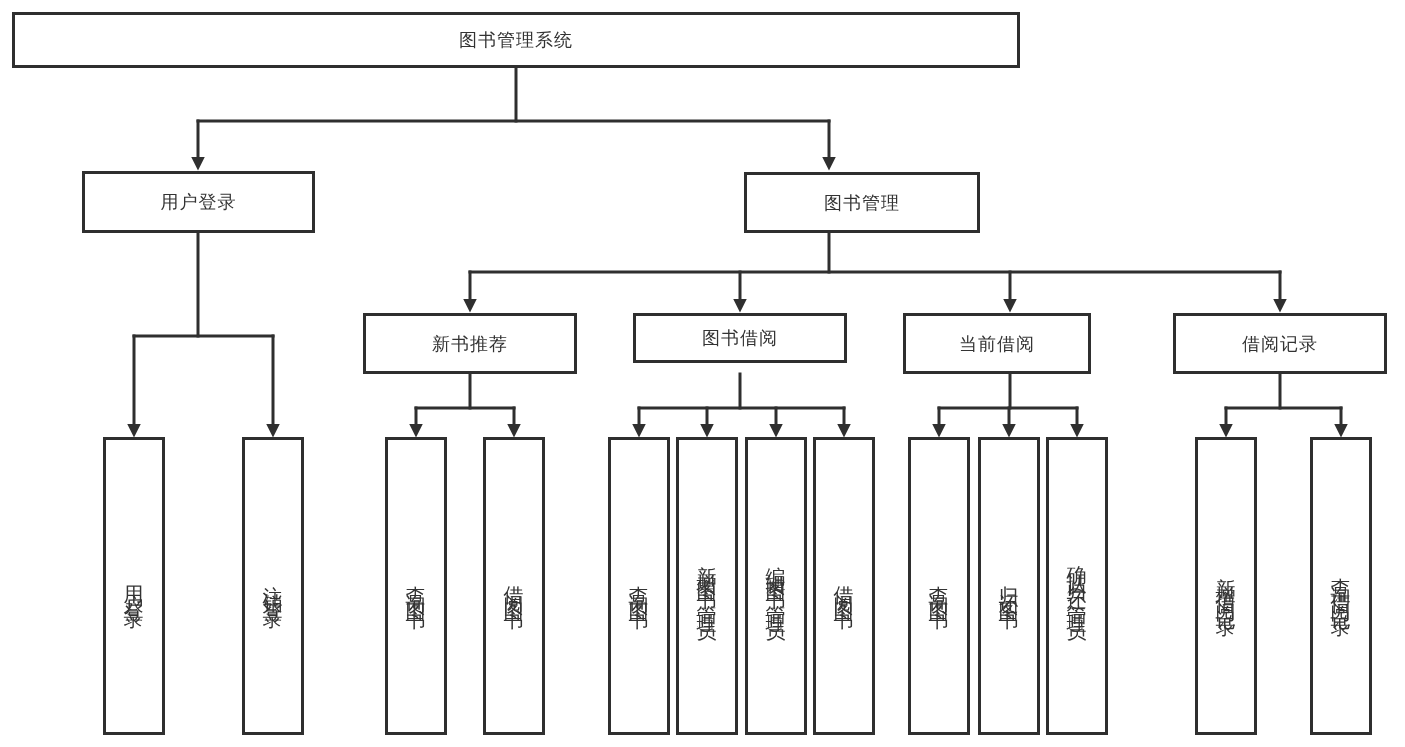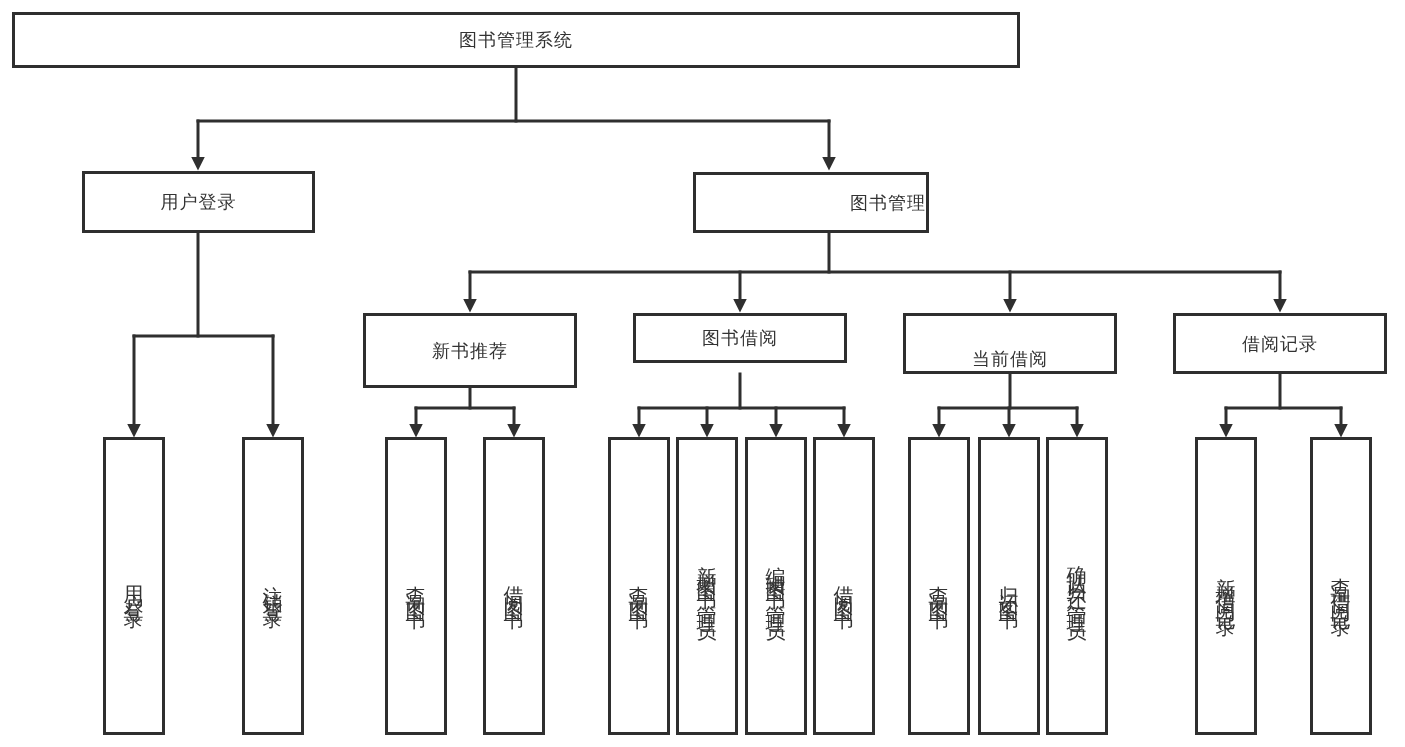--- a/index.html
+++ b/index.html
@@ -120,31 +120,31 @@
     </g>
   </svg>
 
   <div class="hbox" style="left:12px; top:12px; width:1008px; height:56px;">
     <span class="hlabel">图书管理系统</span>
   </div>
 
   <div class="hbox" style="left:82px; top:171px; width:233px; height:62px;">
     <span class="hlabel">用户登录</span>
   </div>
-  <div class="hbox" style="left:693px; top:172px; width:236px; height:61px;justify-content:flex-end;">
+  <div class="hbox" style="left:744px; top:172px; width:236px; height:61px;">
     <span class="hlabel">图书管理</span>
   </div>
 
-  <div class="hbox" style="left:363px; top:313px; width:214px; height:75px;text-align:center;">
+  <div class="hbox" style="left:363px; top:313px; width:214px; height:61px;text-align:center;">
     <span class="hlabel">新书推荐</span>
   </div>
   <div class="hbox" style="left:633px; top:313px; width:214px; height:50px;">
     <span class="hlabel">图书借阅</span>
   </div>
-  <div class="hbox" style="left:903px; top:313px; width:214px; height:61px;align-items:flex-end;">
+  <div class="hbox" style="left:903px; top:313px; width:188px; height:61px;">
     <span class="hlabel">当前借阅</span>
   </div>
   <div class="hbox" style="left:1173px; top:313px; width:214px; height:61px;">
     <span class="hlabel">借阅记录</span>
   </div>
 
   <div class="vbox" style="left:103px;">
     <span class="vlabel">用户登录</span>
   </div>
   <div class="vbox" style="left:242px;">

